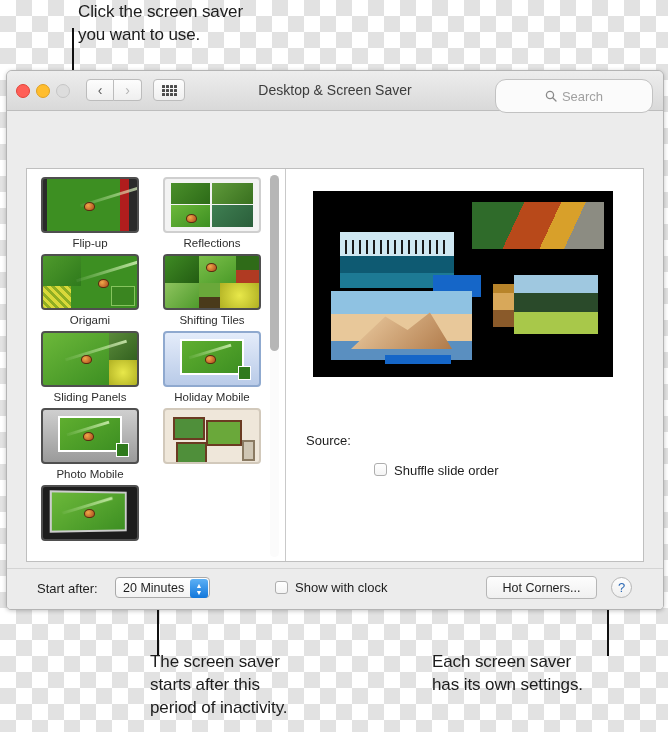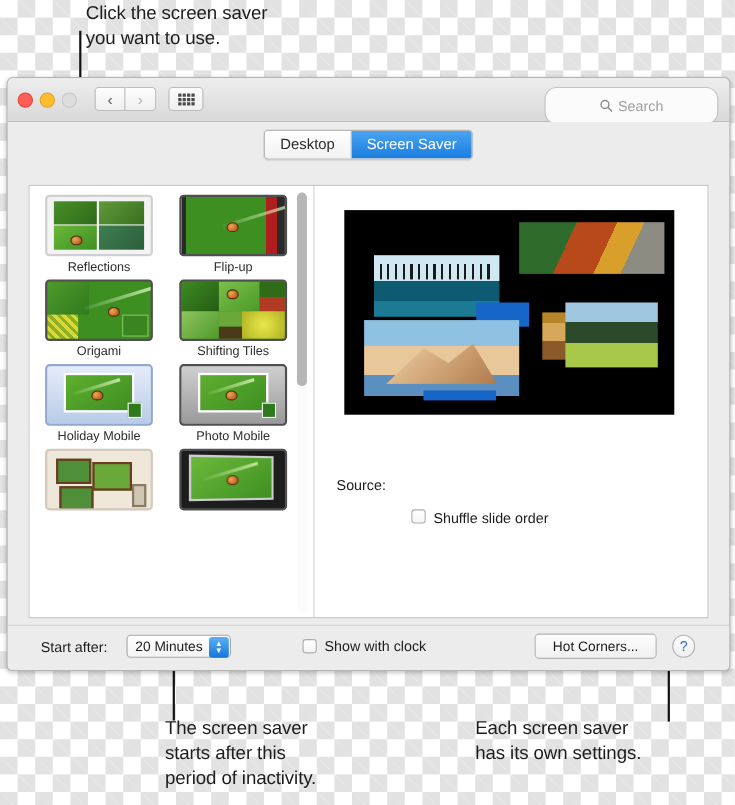--- a/index.html
+++ b/index.html
@@ -487,60 +487,55 @@
           <i></i>
           <i></i>
           <i></i>
           <i></i>
           <i></i>
           <i></i>
           <i></i>
       </span>
     </div>
 
+    <div id="window-title">Desktop &amp; Screen Saver</div>
 
     <div id="search-field">
       <svg width="12" height="12" viewBox="0 0 12 12">
         <circle cx="5" cy="5" r="3.6" fill="none" stroke="#8a8a8a" stroke-width="1.3"></circle>
         <line x1="7.7" y1="7.7" x2="11" y2="11" stroke="#8a8a8a" stroke-width="1.3" stroke-linecap="round"></line>
       </svg>
       <span id="search-placeholder">Search</span>
     </div>
   </div>
 
-  <div id="tabbar">
-    <div id="tabs">
-      <div class="tab">Desktop</div>
-      <div class="tab selected">Screen Saver</div>
-    </div>
-  </div>
 
   <div id="content">
 
     <div id="saver-list-wrap">
       <div id="saver-list">
 
+
+        <div class="saver-cell">
+          <div class="thumb t-flip">
+            <div class="streak" style="left:38%; top:30%;"></div>
+            <div class="bug" style="left:44%; top:44%;"></div>
+          </div>
+          <div class="saver-label">Flip-up</div>
+        </div>
 
         <div class="saver-cell">
           <div class="thumb t-reflect">
             <div class="refl-q" style="left:6%;  top:8%;  width:42%; height:40%; background:linear-gradient(135deg,#4a8f2a,#2d6b18);"></div>
             <div class="refl-q" style="left:50%; top:8%;  width:44%; height:40%; background:linear-gradient(135deg,#5f9a3a,#39701f);"></div>
             <div class="refl-q" style="left:6%;  top:50%; width:42%; height:42%; background:linear-gradient(145deg,#6cb83a,#3d8f22);"></div>
             <div class="refl-q" style="left:50%; top:50%; width:44%; height:42%; background:linear-gradient(135deg,#3f7f52,#2a5e3a);"></div>
             <div class="bug" style="left:22%; top:68%;"></div>
           </div>
           <div class="saver-label">Reflections</div>
-        </div>
-
-        <div class="saver-cell">
-          <div class="thumb t-flip">
-            <div class="streak" style="left:38%; top:30%;"></div>
-            <div class="bug" style="left:44%; top:44%;"></div>
-          </div>
-          <div class="saver-label">Flip-up</div>
         </div>
 
         <div class="saver-cell">
           <div class="thumb t-origami">
             <div class="tile" style="left:0; top:0; width:40%; height:58%; background:linear-gradient(135deg,#4f9a2c,#2f7a1c);"></div>
             <div class="tile" style="left:0; bottom:0; width:30%; height:42%; background:repeating-linear-gradient(45deg,#d9d93a 0 3px,#8fae22 3px 6px);"></div>
             <div class="tile" style="right:2%; bottom:4%; width:24%; height:34%; background:#3a8520; border:1px solid #86c45e;"></div>
             <div class="streak" style="left:34%; top:26%;"></div>
             <div class="bug" style="left:58%; top:44%;"></div>
           </div>
@@ -555,20 +550,30 @@
             <div class="tile" style="left:76%; top:26%; width:24%; height:26%; background:#b03a22;"></div>
             <div class="tile" style="left:0; top:52%; width:36%; height:48%; background:linear-gradient(135deg,#8ec45e,#4f9a2c);"></div>
             <div class="tile" style="left:36%; top:52%; width:22%; height:26%; background:#6aa83a;"></div>
             <div class="tile" style="left:36%; top:78%; width:22%; height:22%; background:#4a3a1a;"></div>
             <div class="tile" style="left:58%; top:52%; width:42%; height:48%; background:radial-gradient(circle,#e8e84a,#b0b022);"></div>
             <div class="bug" style="left:44%; top:14%;"></div>
           </div>
           <div class="saver-label">Shifting Tiles</div>
         </div>
 
+        <div class="saver-cell">
+          <div class="thumb t-tiles">
+            <div class="tile" style="left:0; top:0; width:70%; height:100%; background:linear-gradient(145deg,#6cb83a,#3d8f22);"></div>
+            <div class="tile" style="left:70%; top:0; width:30%; height:52%; background:linear-gradient(135deg,#5a8a3a,#33611f);"></div>
+            <div class="tile" style="left:70%; top:52%; width:30%; height:48%; background:radial-gradient(circle,#e8e84a,#b0b022);"></div>
+            <div class="streak" style="left:22%; top:30%;"></div>
+            <div class="bug" style="left:40%; top:42%;"></div>
+          </div>
+          <div class="saver-label">Sliding Panels</div>
+        </div>
 
         <div class="saver-cell">
           <div class="thumb t-mobile holiday">
             <div class="mob-screen">
                 <div class="streak" style="left:10%; top:28%; width:44px;"></div>
                 <div class="bug" style="left:38%; top:44%;"></div>
               </div>
             <div class="mob-small"></div>
           </div>
           <div class="saver-label">Holiday Mobile</div>

